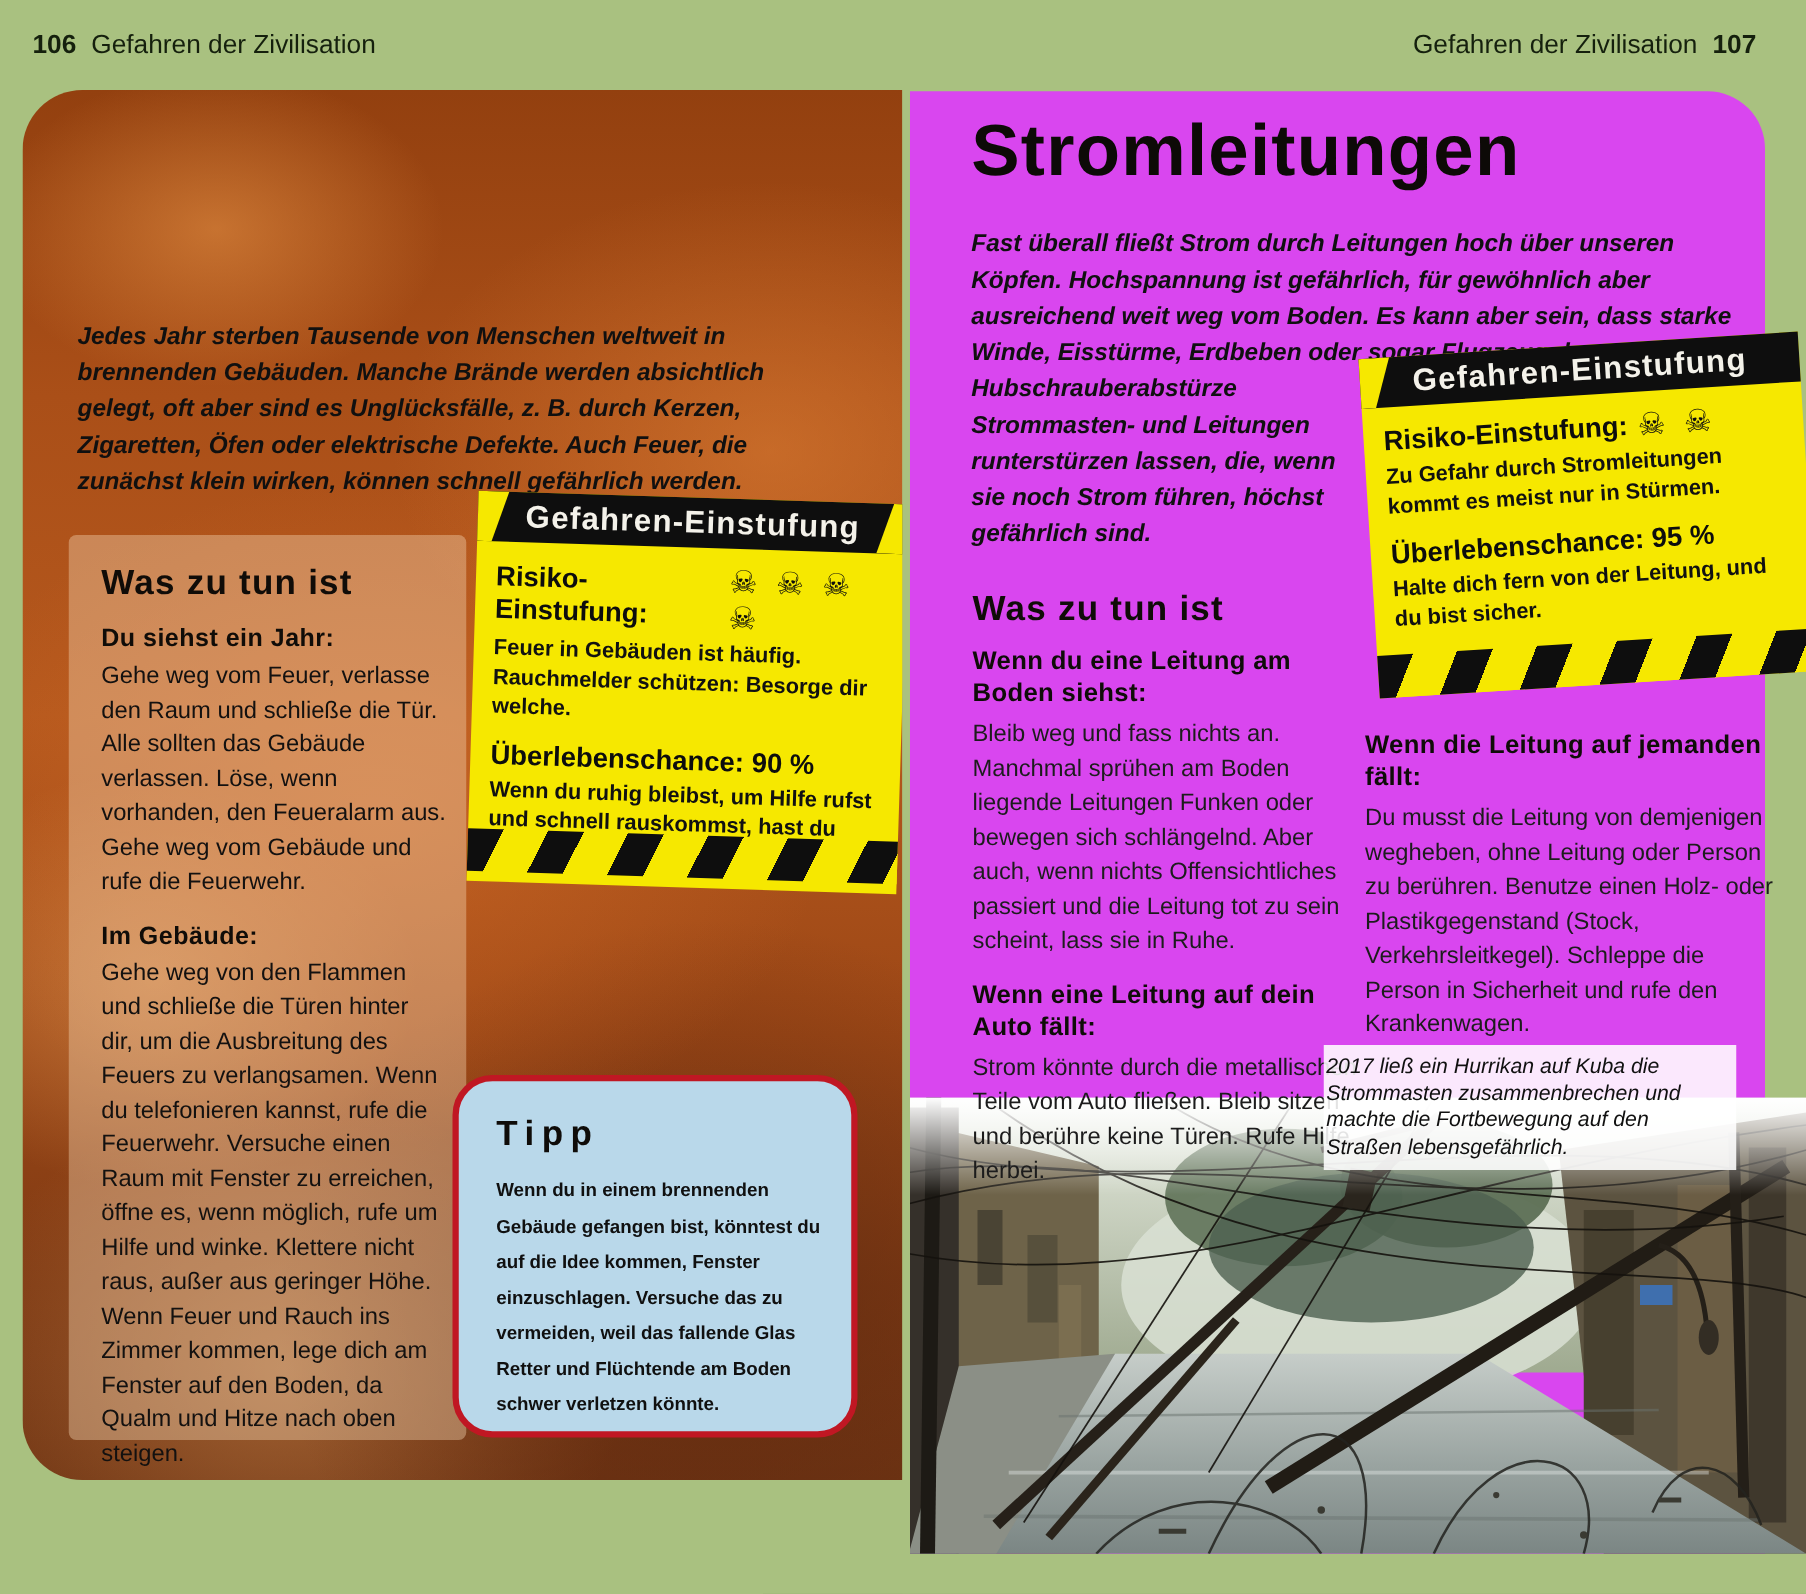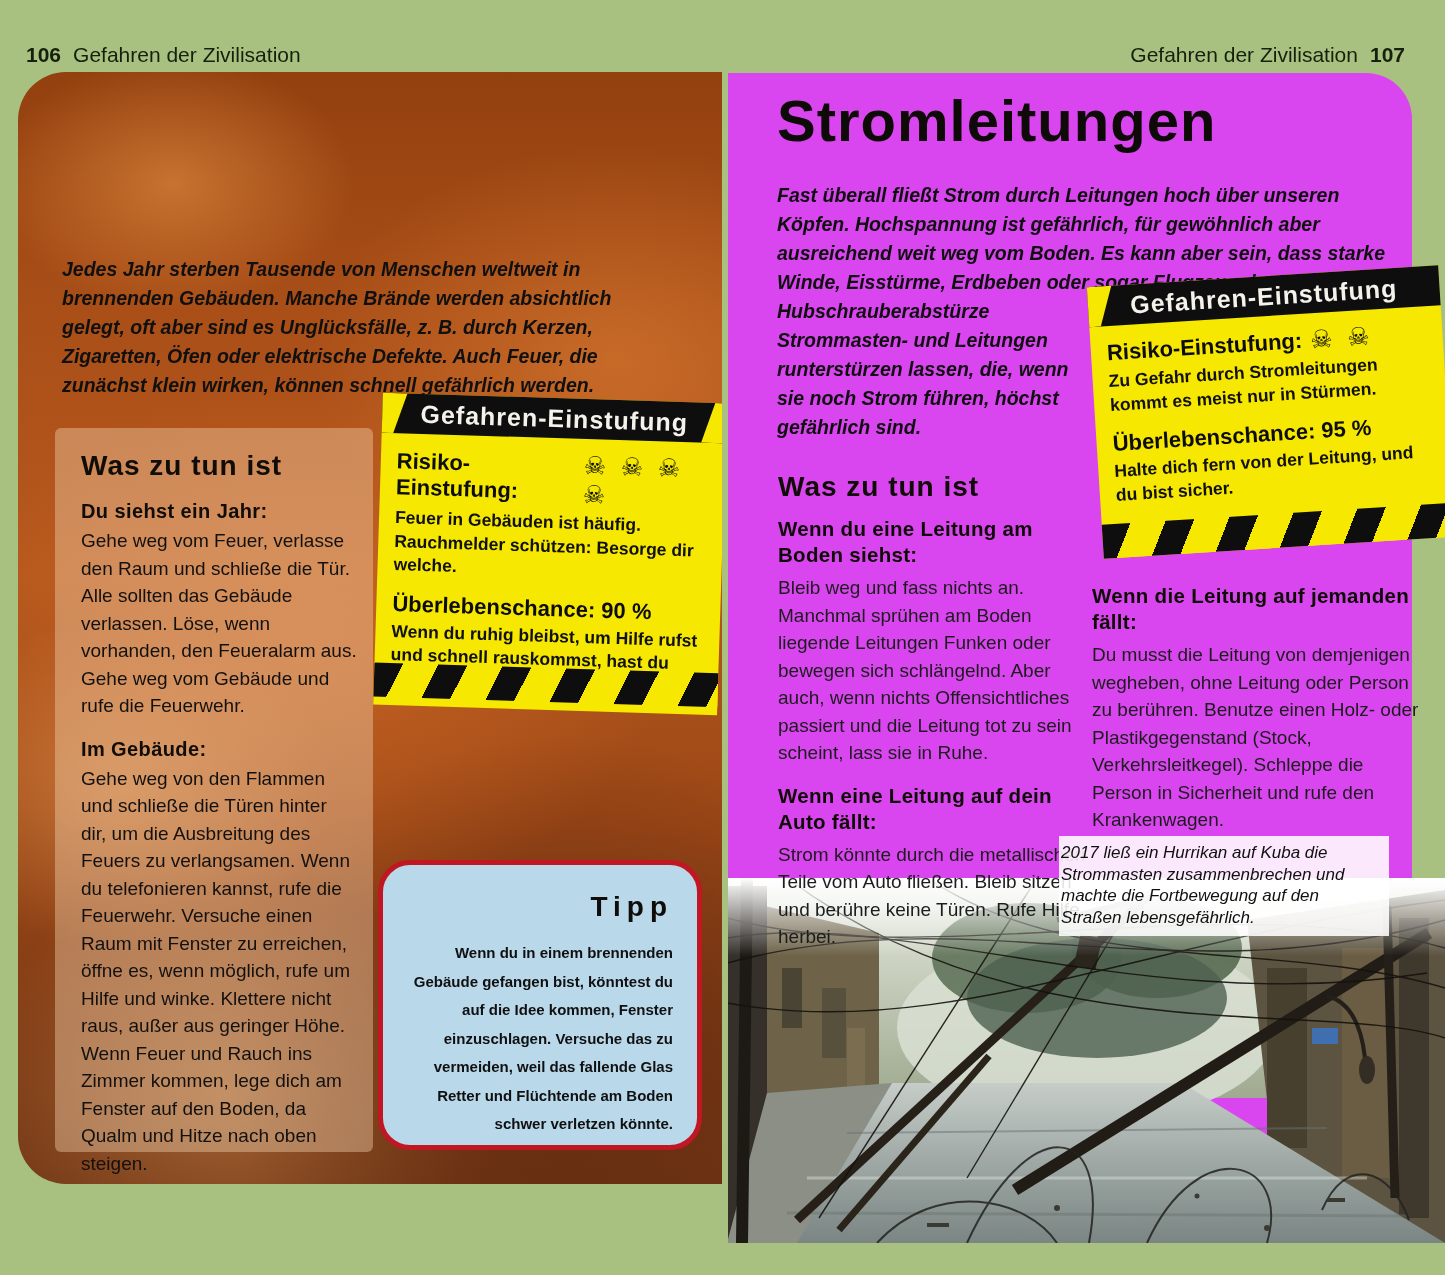--- a/index.html
+++ b/index.html
@@ -4,21 +4,21 @@
 <style>
   html,body{margin:0;padding:0;background:#9db579;}
   .root{
     position:relative;width:1445px;height:1275px;overflow:hidden;
     background:#a9c180;
     font-family:"Liberation Sans",sans-serif;
     color:#141414;
   }
   
   .pg-header{position:absolute;top:0;height:72px;display:flex;align-items:center;
-    font-size:21px;color:#15200d;margin-top:19px;}
+    font-size:21px;color:#15200d;}
   .pg-header .num{font-weight:700;}
   .pg-header .sec{font-weight:400;}
   .hdr-left{left:26px;gap:12px;}
   .hdr-right{right:40px;gap:12px;}
 
   
   .fire-panel{
     position:absolute;left:18px;top:72px;width:704px;height:1112px;
     border-radius:48px 0 0 48px;overflow:hidden;
     background:
@@ -66,24 +66,23 @@
     position:absolute;left:0;width:100%;height:34px;
     background:repeating-linear-gradient(115deg,#0e0e0e 0 26px,#f6e800 26px 58px);
   }
   .dbox-left{left:360px;top:326px;width:344px;height:312px;transform:rotate(1.8deg);}
   .dbox-left .hazard-band{bottom:8px;}
   .dbox-right{left:368px;top:203px;width:352px;height:272px;transform:rotate(-3.6deg);z-index:6;}
   .dbox-right .hazard-band{bottom:0;}
 
   
   .tip-box{
-    position:absolute;left:360px;top:788px;width:324px;height:290px;box-sizing:border-box;
+    position:absolute;left:344px;top:788px;width:324px;height:290px;box-sizing:border-box;
     background:#b9d8ea;border:5px solid #c01723;border-radius:32px;
     padding:26px 24px 0 30px;
-    text-align:right;
   }
   .tip-heading{font-size:28px;font-weight:900;letter-spacing:6px;color:#0f0c09;margin:0 0 16px 0;}
   .tip-body{font-size:15px;line-height:28.5px;font-weight:700;color:#101010;margin:0;}
 
   
   .white-page{
     position:absolute;left:727px;top:73px;width:685px;height:1170px;
     background:#d946ef;border-radius:0 46px 0 0;
   }
   .right-title{

